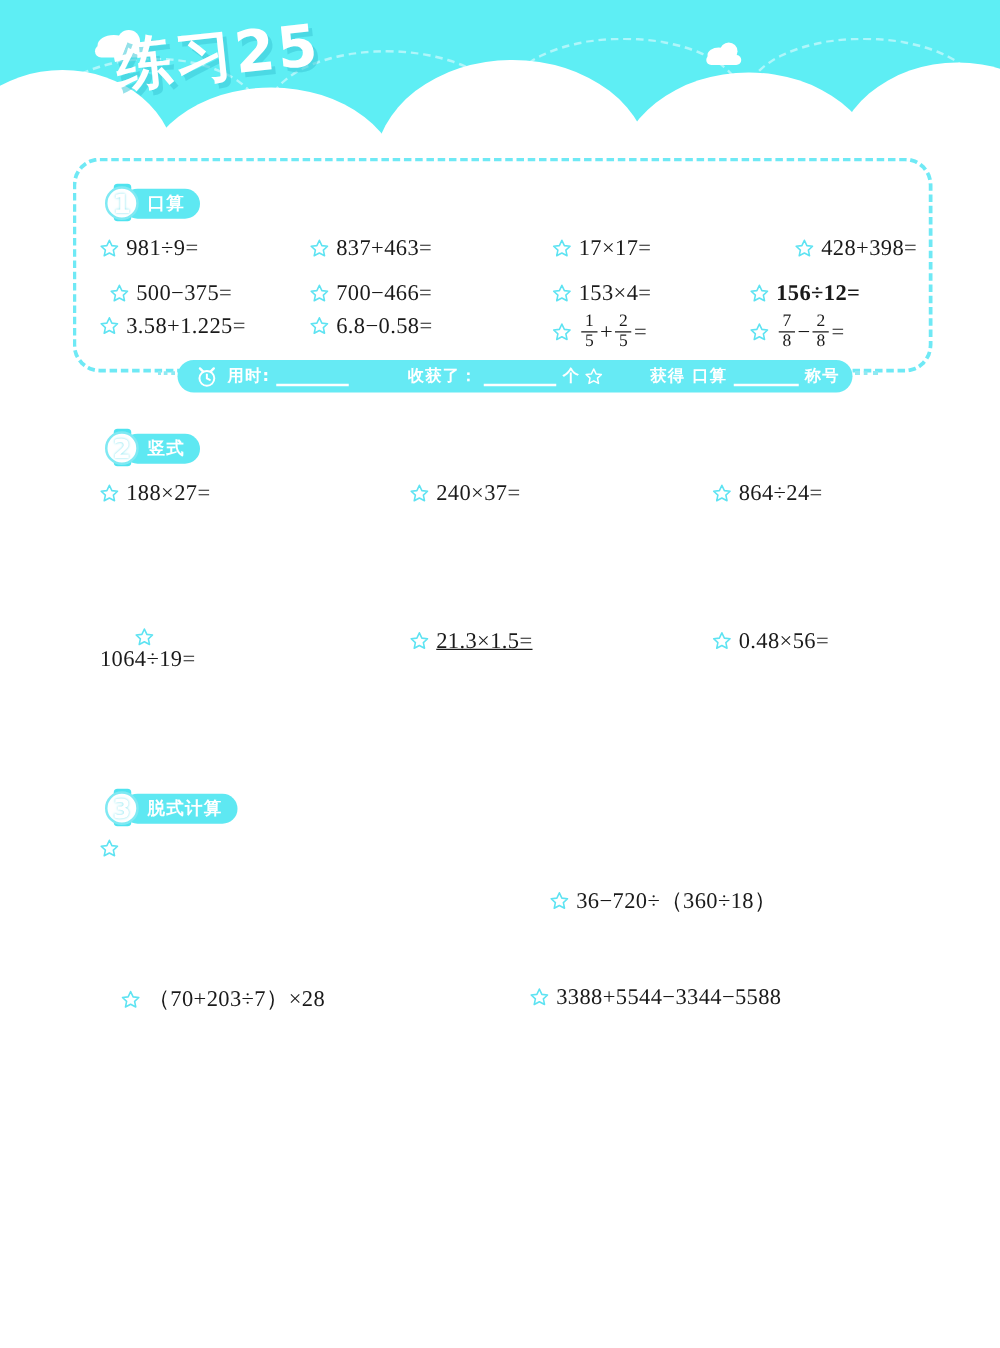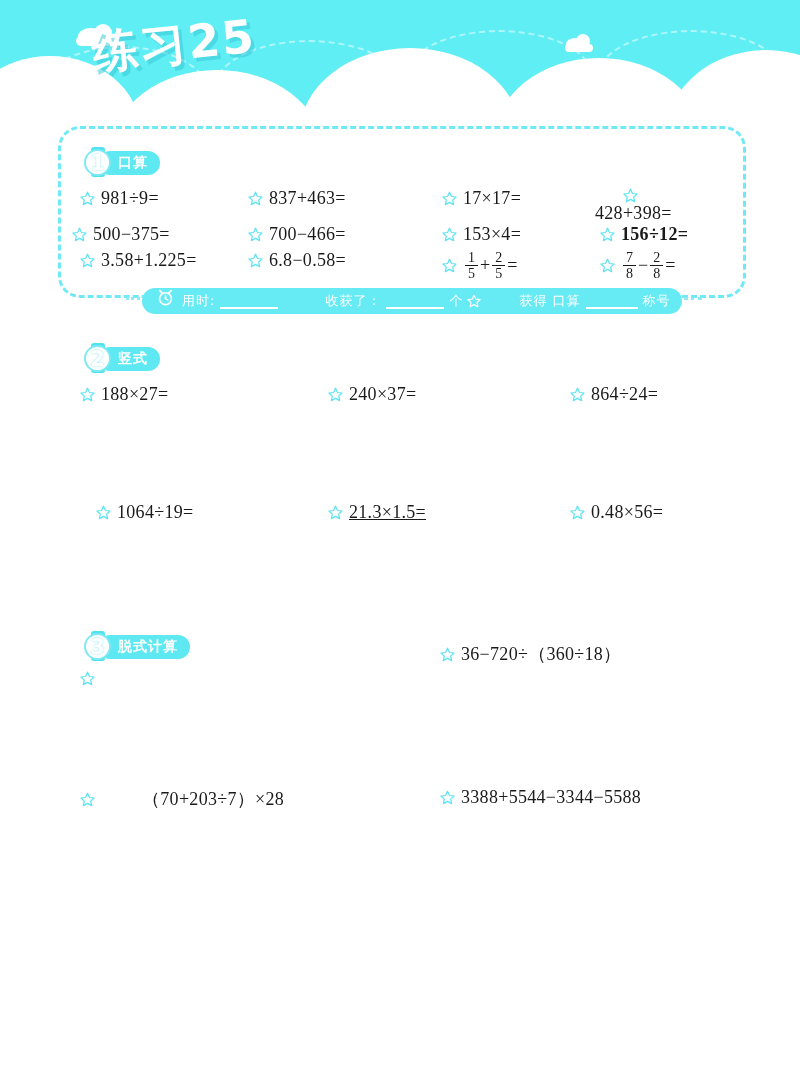--- a/index.html
+++ b/index.html
@@ -105,23 +105,23 @@
     vertical-align:middle;margin:0 2px;font-size:14px;line-height:1.08;
   }
   .frac .den{border-top:1px solid #1a1a1a;padding:0 3px;}
   .frac .num2{padding:0 3px;}
   .fexpr{display:inline-flex;align-items:center;}
 
   
   .footpill{
     position:absolute;left:142px;top:288px;width:540px;height:26px;
     background:#66eaf4;border-radius:13px;
-    display:flex;
+    display:flex;align-items:center;
     color:#ffffff;font-family:"DejaVu Sans",sans-serif;
-    font-size:13px;font-weight:normal;letter-spacing:1px;
+    font-size:13px;font-weight:bold;letter-spacing:1px;
   }
   .footpill .seg{display:flex;align-items:center;}
   .blank{
     display:inline-block;width:58px;border-bottom:2px solid #ffffff;
     height:13px;margin:0 5px;
   }
   .blank.sm{width:52px;}
   .clock{
     width:19px;height:19px;margin:0 7px 0 14px;flex:0 0 auto;
   }
@@ -174,27 +174,27 @@
         <polygon points="12,2 15.2,8.8 22.5,9.6 17.1,14.6 18.6,21.8 12,18.2 5.4,21.8 6.9,14.6 1.5,9.6 8.8,8.8" fill="none" stroke="#5ee3f2" stroke-width="2" stroke-linejoin="round"></polygon>
       </svg>
       <span class="ptext">837+463=</span>
     </div>
     <div class="prob" style="left:442px;top:188px;">
       <svg class="star" viewBox="0 0 24 24">
         <polygon points="12,2 15.2,8.8 22.5,9.6 17.1,14.6 18.6,21.8 12,18.2 5.4,21.8 6.9,14.6 1.5,9.6 8.8,8.8" fill="none" stroke="#5ee3f2" stroke-width="2" stroke-linejoin="round"></polygon>
       </svg>
       <span class="ptext">17×17=</span>
     </div>
-    <div class="prob" style="left:595px;top:188px;flex-direction:column;">
+    <div class="prob" style="left:636px;top:188px;">
       <svg class="star" viewBox="0 0 24 24">
         <polygon points="12,2 15.2,8.8 22.5,9.6 17.1,14.6 18.6,21.8 12,18.2 5.4,21.8 6.9,14.6 1.5,9.6 8.8,8.8" fill="none" stroke="#5ee3f2" stroke-width="2" stroke-linejoin="round"></polygon>
       </svg>
       <span class="ptext">428+398=</span>
     </div>
-    <div class="prob" style="left:72px;top:224px;text-align:center;">
+    <div class="prob" style="left:88px;top:224px;text-align:center;">
       <svg class="star" viewBox="0 0 24 24">
         <polygon points="12,2 15.2,8.8 22.5,9.6 17.1,14.6 18.6,21.8 12,18.2 5.4,21.8 6.9,14.6 1.5,9.6 8.8,8.8" fill="none" stroke="#5ee3f2" stroke-width="2" stroke-linejoin="round"></polygon>
       </svg>
       <span class="ptext">500−375=</span>
     </div>
     <div class="prob" style="left:248px;top:224px;">
       <svg class="star" viewBox="0 0 24 24">
         <polygon points="12,2 15.2,8.8 22.5,9.6 17.1,14.6 18.6,21.8 12,18.2 5.4,21.8 6.9,14.6 1.5,9.6 8.8,8.8" fill="none" stroke="#5ee3f2" stroke-width="2" stroke-linejoin="round"></polygon>
       </svg>
       <span class="ptext">700−466=</span>
@@ -304,21 +304,21 @@
         <polygon points="12,2 15.2,8.8 22.5,9.6 17.1,14.6 18.6,21.8 12,18.2 5.4,21.8 6.9,14.6 1.5,9.6 8.8,8.8" fill="none" stroke="#5ee3f2" stroke-width="2" stroke-linejoin="round"></polygon>
       </svg>
       <span class="ptext">240×37=</span>
     </div>
     <div class="prob" style="left:570px;top:384px;">
       <svg class="star" viewBox="0 0 24 24">
         <polygon points="12,2 15.2,8.8 22.5,9.6 17.1,14.6 18.6,21.8 12,18.2 5.4,21.8 6.9,14.6 1.5,9.6 8.8,8.8" fill="none" stroke="#5ee3f2" stroke-width="2" stroke-linejoin="round"></polygon>
       </svg>
       <span class="ptext">864÷24=</span>
     </div>
-    <div class="prob" style="left:96px;top:502px;">
+    <div class="prob" style="left:80px;top:502px;flex-direction:column;">
       <svg class="star" viewBox="0 0 24 24">
         <polygon points="12,2 15.2,8.8 22.5,9.6 17.1,14.6 18.6,21.8 12,18.2 5.4,21.8 6.9,14.6 1.5,9.6 8.8,8.8" fill="none" stroke="#5ee3f2" stroke-width="2" stroke-linejoin="round"></polygon>
       </svg>
       <span class="ptext">1064÷19=</span>
     </div>
     <div class="prob" style="left:328px;top:502px;text-decoration:underline;">
       <svg class="star" viewBox="0 0 24 24">
         <polygon points="12,2 15.2,8.8 22.5,9.6 17.1,14.6 18.6,21.8 12,18.2 5.4,21.8 6.9,14.6 1.5,9.6 8.8,8.8" fill="none" stroke="#5ee3f2" stroke-width="2" stroke-linejoin="round"></polygon>
       </svg>
       <span class="ptext">21.3×1.5=</span>
@@ -333,31 +333,31 @@
       <span class="numbg"></span>
       <span class="circle"></span>
       <span class="num">3</span>
       <span class="pill">脱式计算</span>
     </div>
     <div class="prob" style="left:80px;top:671px;">
       <svg class="star" viewBox="0 0 24 24">
         <polygon points="12,2 15.2,8.8 22.5,9.6 17.1,14.6 18.6,21.8 12,18.2 5.4,21.8 6.9,14.6 1.5,9.6 8.8,8.8" fill="none" stroke="#5ee3f2" stroke-width="2" stroke-linejoin="round"></polygon>
       </svg>
     </div>
-    <div class="prob" style="left:440px;top:642px;text-align:right;">
+    <div class="prob" style="left:440px;top:708px;text-align:right;">
       <svg class="star" viewBox="0 0 24 24">
         <polygon points="12,2 15.2,8.8 22.5,9.6 17.1,14.6 18.6,21.8 12,18.2 5.4,21.8 6.9,14.6 1.5,9.6 8.8,8.8" fill="none" stroke="#5ee3f2" stroke-width="2" stroke-linejoin="round"></polygon>
       </svg>
       <span class="ptext">36−720÷（360÷18）</span>
     </div>
-    <div class="prob" style="left:80px;top:787px;gap:41px;">
+    <div class="prob" style="left:97px;top:787px;">
       <svg class="star" viewBox="0 0 24 24">
         <polygon points="12,2 15.2,8.8 22.5,9.6 17.1,14.6 18.6,21.8 12,18.2 5.4,21.8 6.9,14.6 1.5,9.6 8.8,8.8" fill="none" stroke="#5ee3f2" stroke-width="2" stroke-linejoin="round"></polygon>
       </svg>
       <span class="ptext">（70+203÷7）×28</span>
     </div>
-    <div class="prob" style="left:440px;top:787px;">
+    <div class="prob" style="left:424px;top:787px;">
       <svg class="star" viewBox="0 0 24 24">
         <polygon points="12,2 15.2,8.8 22.5,9.6 17.1,14.6 18.6,21.8 12,18.2 5.4,21.8 6.9,14.6 1.5,9.6 8.8,8.8" fill="none" stroke="#5ee3f2" stroke-width="2" stroke-linejoin="round"></polygon>
       </svg>
       <span class="ptext">3388+5544−3344−5588</span>
     </div>
   </div>
 
 </body></html>

